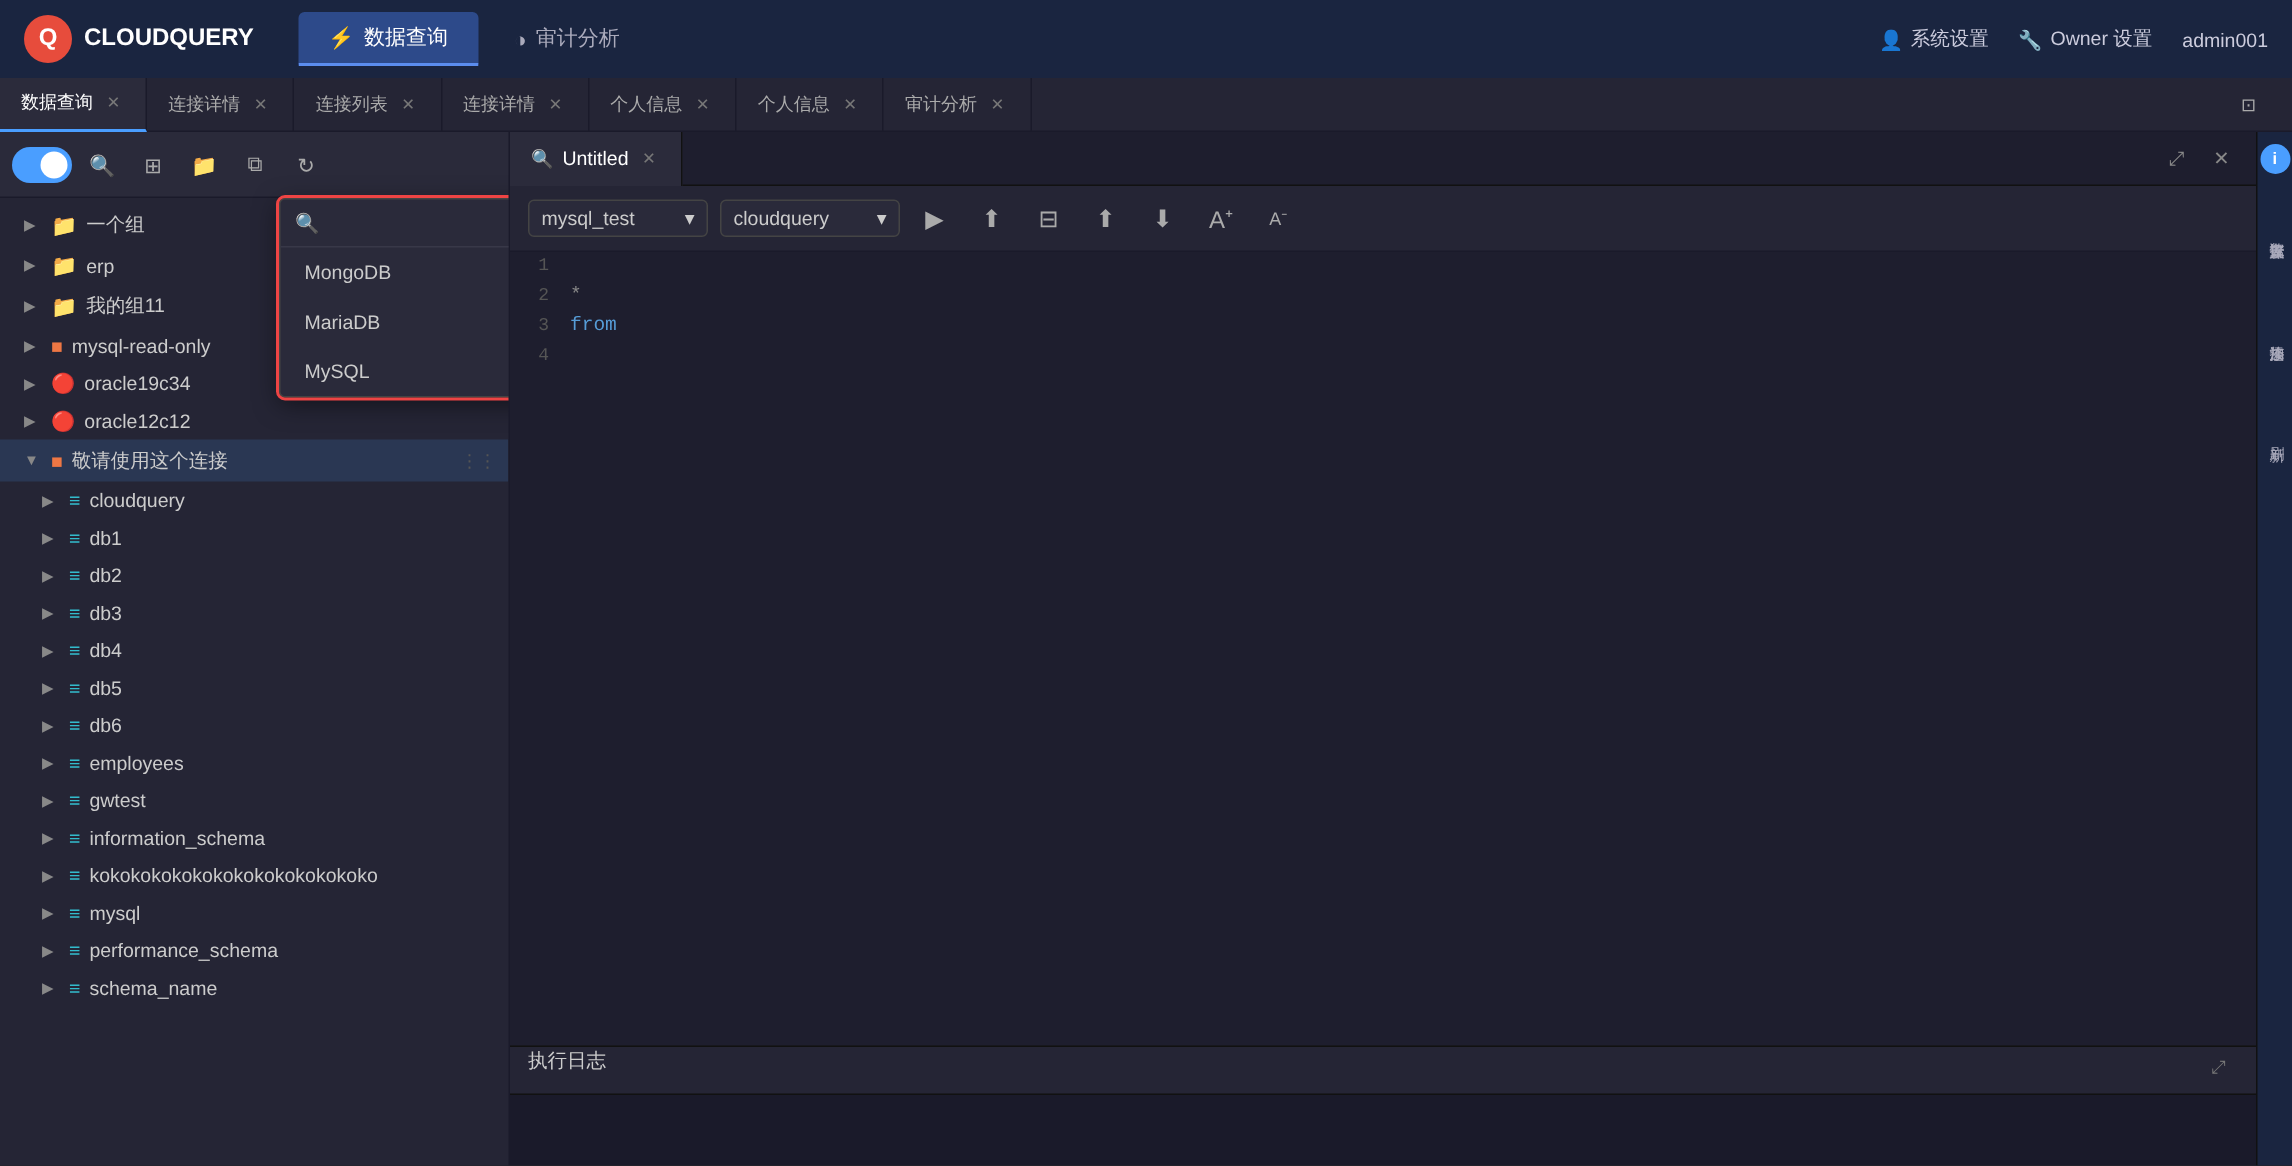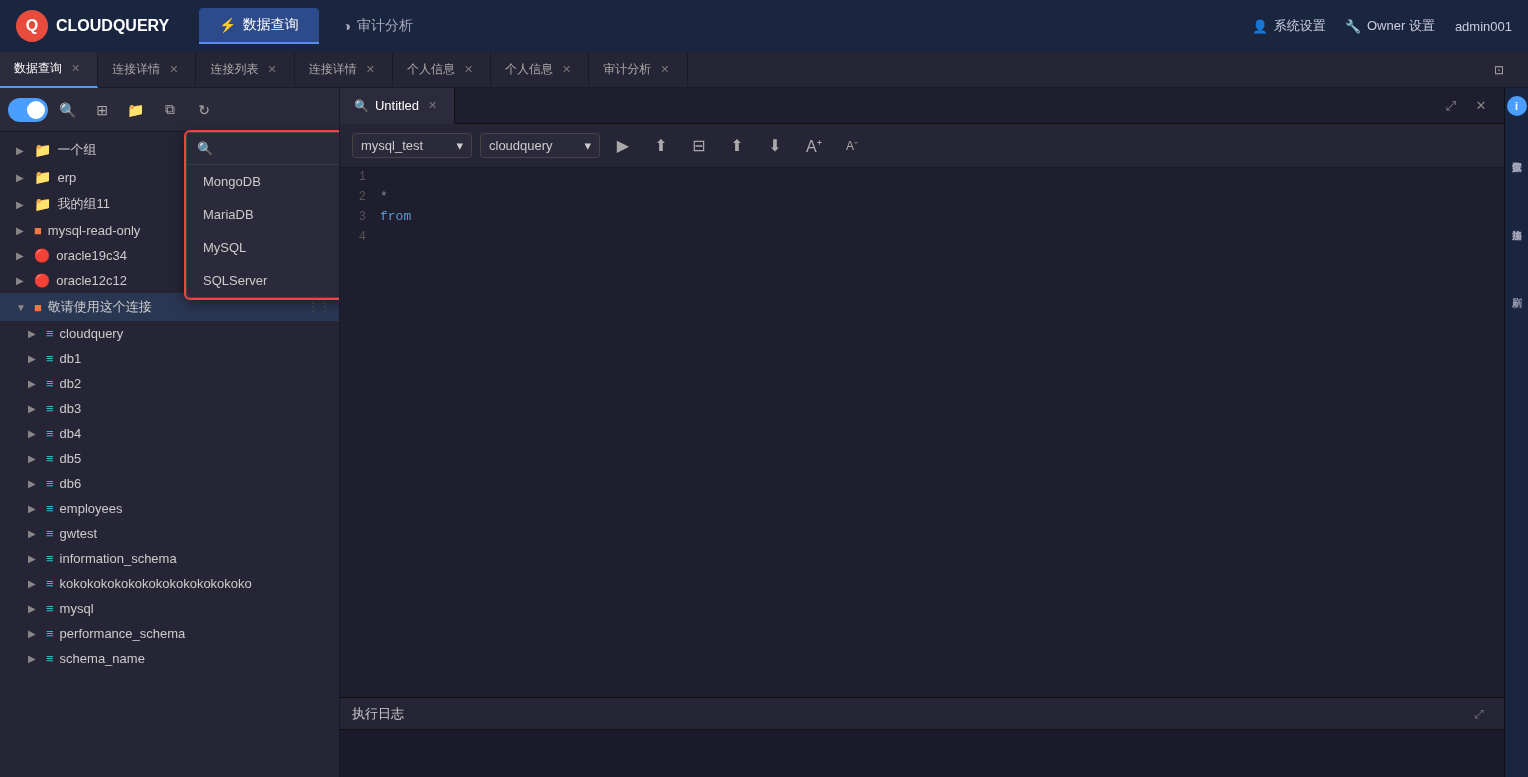--- a/index.html
+++ b/index.html
@@ -365,21 +365,21 @@
       height: 80px;
       background: #1a1a2a;
       border-top: 1px solid #111;
       display: flex;
       flex-direction: column;
     }
     .log-header {
       height: 32px;
       background: #252535;
       display: flex;
-      align-items: center;
+      align-items: flex-start;
       padding: 0 12px;
       gap: 8px;
       border-bottom: 1px solid #111;
     }
     .log-expand-btn {
       margin-left: auto;
       width: 26px;
       height: 26px;
       display: flex;
       align-items: center;
@@ -527,21 +527,20 @@
     </div>
 
     <div class="dropdown-popup">
       <div class="dropdown-search">
         <span>🔍</span>
         <input type="text" placeholder="" style="">
       </div>
       <div class="dropdown-item">MongoDB</div>
       <div class="dropdown-item">MariaDB</div>
       <div class="dropdown-item">MySQL</div>
-      <div class="dropdown-item">SQLServer</div>
     </div>
 
     <div class="sidebar-tree">
 
       <div class="tree-item">
         <span class="tree-arrow">▶</span>
         <span class="tree-icon-folder">📁</span>
         <span class="tree-label">一个组</span>
       </div>
       <div class="tree-item">

